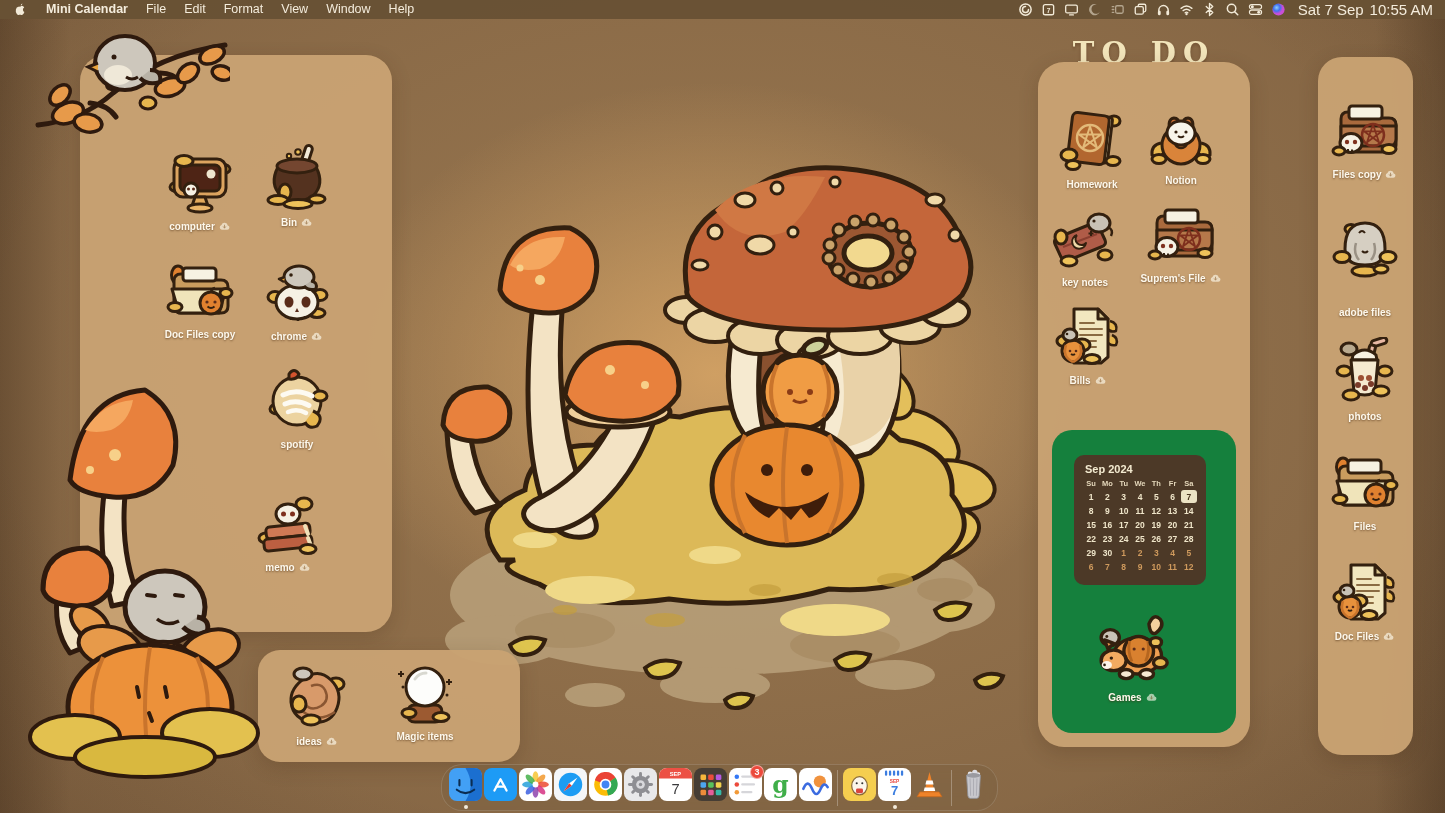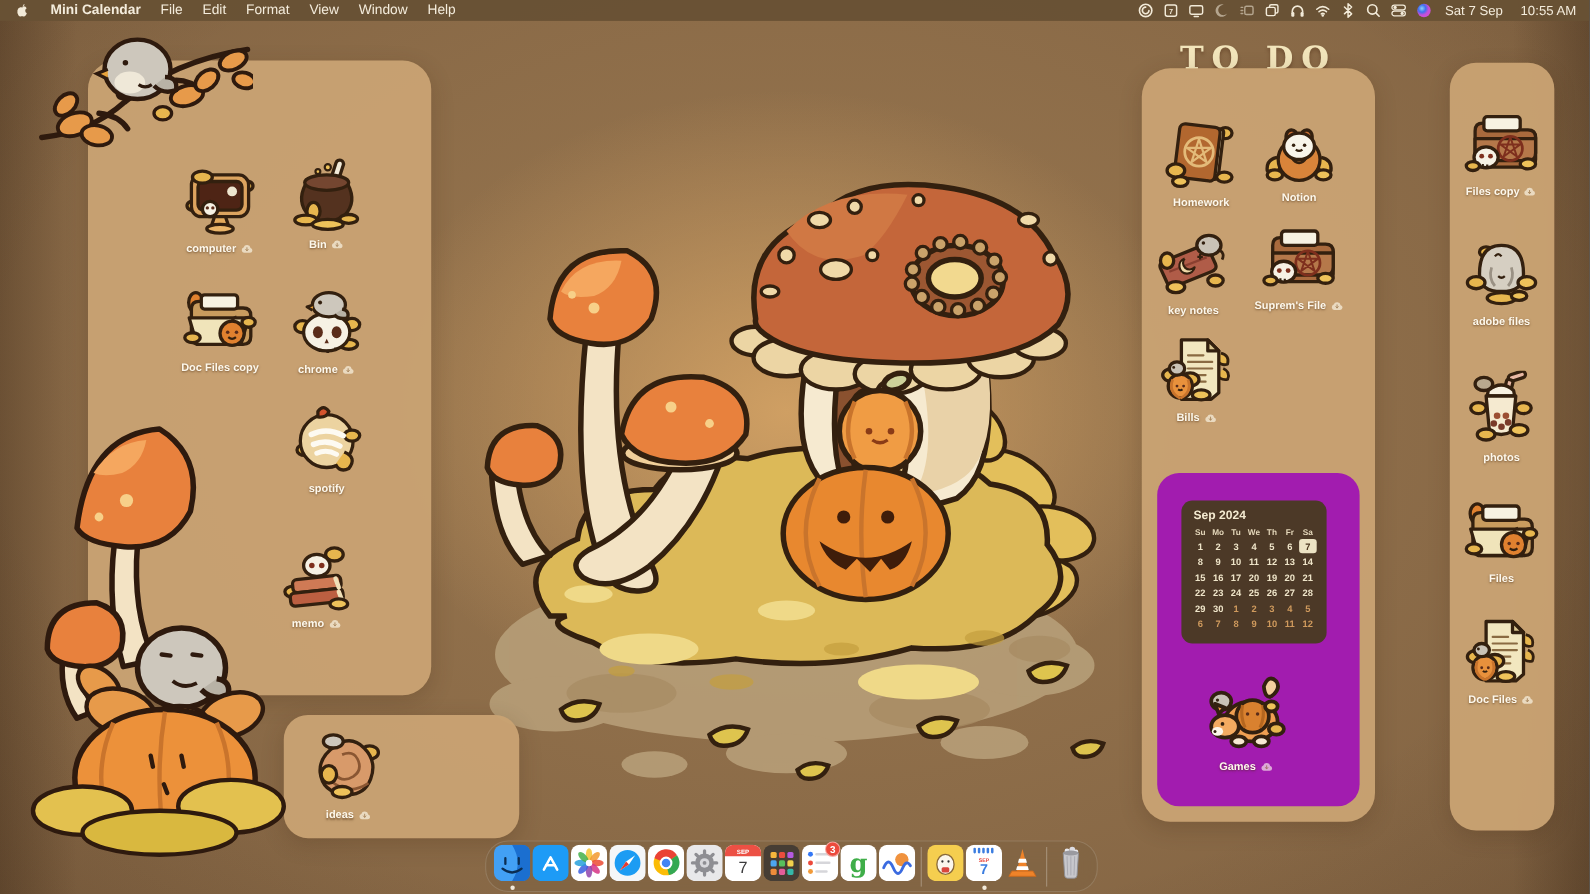--- a/index.html
+++ b/index.html
@@ -23,30 +23,30 @@
     padding:0 12px;color:#f4ecdc;font-size:12.5px;box-sizing:border-box;}
   .mb-left{display:flex;align-items:center;}
   .mb-apple{display:flex;align-items:center;padding:0 10px 0 2px;}
   .mb-apple svg{width:13px;height:15px;}
   .mb-item{padding:0 9px;line-height:19px;white-space:nowrap;}
   .mb-app{font-weight:bold;}
   .mb-right{margin-left:auto;display:flex;align-items:center;}
   .mb-status{width:23px;display:flex;justify-content:center;align-items:center;}
   .mb-status svg{width:15px;height:15px;}
   .mb-status.dim{opacity:.55;}
-  .mb-clock{font-size:12px;margin-left:8px;white-space:nowrap;display:flex;gap:16px;}
+  .mb-clock{font-size:15px;margin-left:8px;white-space:nowrap;display:flex;gap:6px;}
 
   
   .panel{position:absolute;background:rgba(201,162,114,.96);border-radius:26px;z-index:3;
     box-shadow:0 6px 20px rgba(60,35,15,.20);}
   #left-panel{left:80px;top:55px;width:312px;height:577px;}
-  #bottom-panel{left:258px;top:650px;width:214px;height:112px;border-radius:22px;}
+  #bottom-panel{left:258px;top:650px;width:214px;height:112px;border-radius:22px;padding-left:48px;}
   #todo-panel{left:1038px;top:62px;width:212px;height:685px;}
   #sidebar-panel{left:1278px;top:57px;width:95px;height:698px;border-radius:24px;margin-left:40px;}
-  #todo-sub{position:absolute;left:14px;top:368px;width:184px;height:303px;background:#a21caf;border-radius:20px;}
+  #todo-sub{position:absolute;left:14px;top:368px;width:184px;height:303px;background:#15803d;border-radius:20px;}
   #todo-title{position:absolute;left:1038px;top:36px;width:212px;z-index:3;text-align:center;
     font-family:"DejaVu Serif",serif;font-weight:bold;font-size:29px;letter-spacing:7px;
     color:#f2e5bb;text-shadow:0 2px 3px rgba(60,30,10,.35);}
 
   
   .icon-item{position:absolute;width:110px;transform:translateX(-50%);
     display:flex;flex-direction:column;align-items:center;}
   .icon-art{width:72px;height:72px;}
   .icon-art svg{width:100%;height:100%;display:block;}
   .icon-item.big .icon-art{width:82px;height:82px;}
@@ -445,20 +445,40 @@
           </svg>
         </div>
         <div class="icon-label">
           <span>ideas</span>
           <span class="cloud-badge">
             <svg viewBox="0 0 24 16">
               <path d="M7 14 h10 a4 4 0 0 0 1 -7.9 a6 6 0 0 0 -11.6 -1 a4.6 4.6 0 0 0 .6 8.9 z" fill="rgba(255,252,240,.78)"></path>
               <path d="M12 5.5 v5 M10 8.5 l2 2.4 2 -2.4" stroke="#a4835b" stroke-width="1.6" fill="none" stroke-linecap="round"></path>
             </svg>
           </span>
+        </div>
+      </div>
+      <div class="icon-item" style="left: 167px; top: 7px;">
+        <div class="icon-art">
+          <svg viewBox="0 0 72 72">
+            <g stroke="#33200f" stroke-width="3" stroke-linejoin="round">
+              <path d="M26 48 h20 q7 0 7 7 v3 q0 7 -7 7 h-20 q-7 0 -7 -7 v-3 q0 -7 7 -7 z" fill="#9c5a31"></path>
+              <circle cx="36" cy="30" r="19" fill="#fdfdfb"></circle>
+              <path d="M26 22 q4 -6 11 -6" stroke="#d8d8d0" stroke-width="3" fill="none" stroke-linecap="round"></path>
+              <path d="M12 14 v6 M9 17 h6" stroke-width="2"></path>
+              <path d="M60 22 v6 M57 25 h6" stroke-width="2"></path>
+              <circle cx="58" cy="38" r="1.5" fill="#33200f" stroke="none"></circle>
+              <circle cx="14" cy="30" r="1.5" fill="#33200f" stroke="none"></circle>
+              <ellipse cx="20" cy="56" rx="7" ry="4.5" fill="#e7b64e"></ellipse>
+              <ellipse cx="52" cy="60" rx="8" ry="4.5" fill="#eec25a"></ellipse>
+            </g>
+          </svg>
+        </div>
+        <div class="icon-label">
+          <span>Magic items</span>
         </div>
       </div>
     </div>
   <div id="todo-title">TO DO</div>
   <div class="panel" id="todo-panel">
     <div id="todo-sub">
       <div id="calendar">
         <div class="cal-month">Sep 2024</div>
         <div class="cal-grid" id="cal-grid">
             <div class="cal-wd">Su</div>
@@ -694,21 +714,21 @@
         <div class="icon-label">
           <span>Files copy</span>
           <span class="cloud-badge">
             <svg viewBox="0 0 24 16">
               <path d="M7 14 h10 a4 4 0 0 0 1 -7.9 a6 6 0 0 0 -11.6 -1 a4.6 4.6 0 0 0 .6 8.9 z" fill="rgba(255,252,240,.78)"></path>
               <path d="M12 5.5 v5 M10 8.5 l2 2.4 2 -2.4" stroke="#a4835b" stroke-width="1.6" fill="none" stroke-linecap="round"></path>
             </svg>
           </span>
         </div>
       </div>
-      <div class="icon-item" style="left: 47px; top: 156px;">
+      <div class="icon-item" style="left: 47px; top: 156px; gap: 20px;">
         <div class="icon-art">
           <svg viewBox="0 0 72 72">
             <g stroke="#33200f" stroke-width="3" stroke-linejoin="round">
               <ellipse cx="22" cy="16" rx="6" ry="4.5" fill="#e7b64e"></ellipse>
               <path d="M36 10 q20 0 20 26 q0 16 -20 16 q-20 0 -20 -16 q0 -26 20 -26 z" fill="#d6cfc2"></path>
               <path d="M30 20 q3 -4 6 0" fill="none" stroke-width="2"></path>
               <path d="M27 30 q-3 10 3 17 M45 30 q3 10 -3 17" fill="none" stroke="#9a9184" stroke-width="2.5"></path>
               <path d="M33 38 q3 3 6 0" fill="none" stroke-width="2"></path>
               <ellipse cx="13" cy="44" rx="8" ry="5.5" fill="#e7b64e"></ellipse>
               <ellipse cx="59" cy="44" rx="8" ry="5.5" fill="#eec25a"></ellipse>

